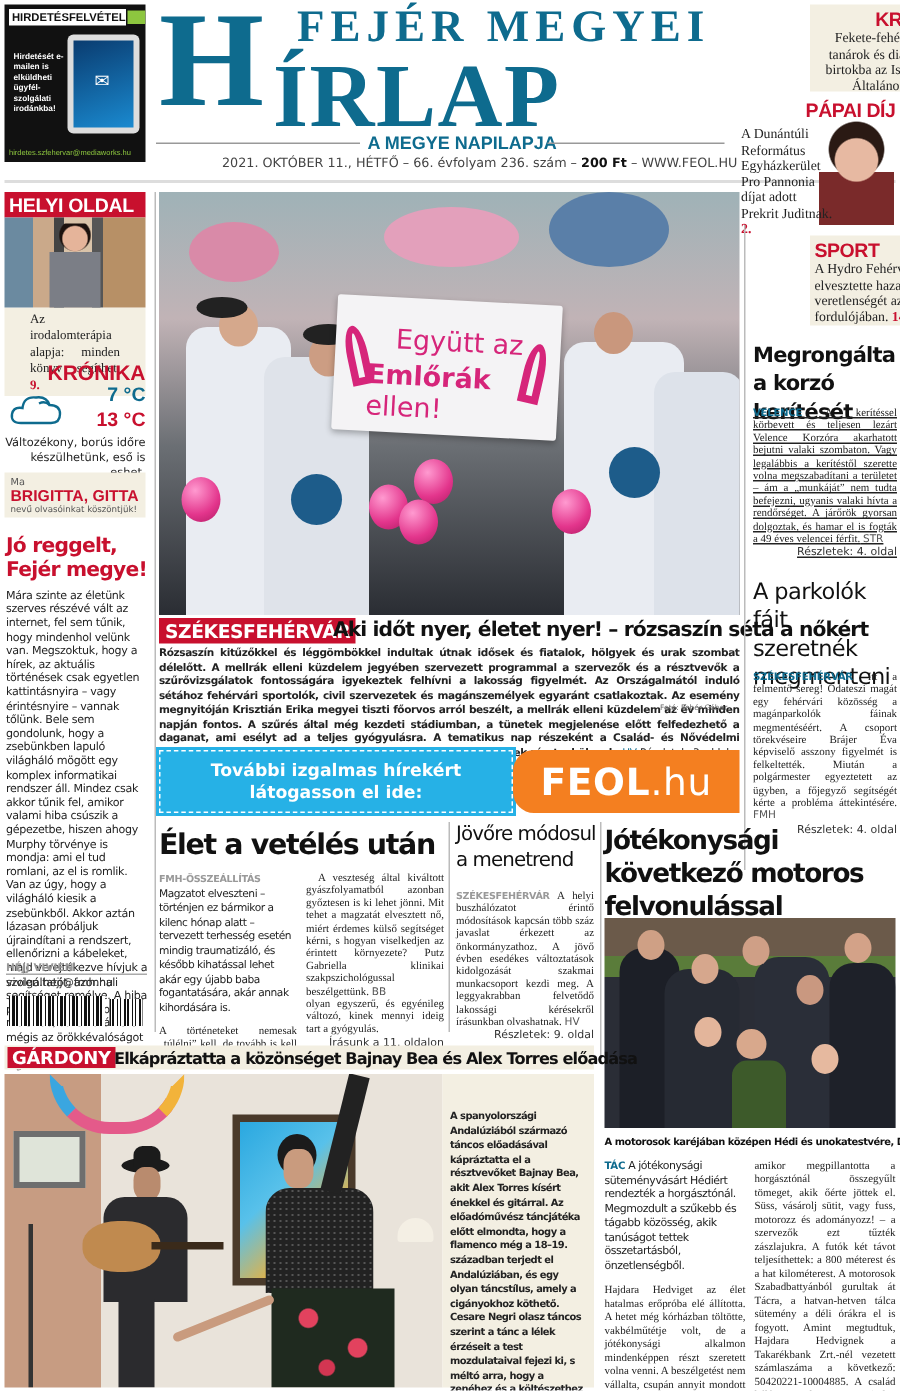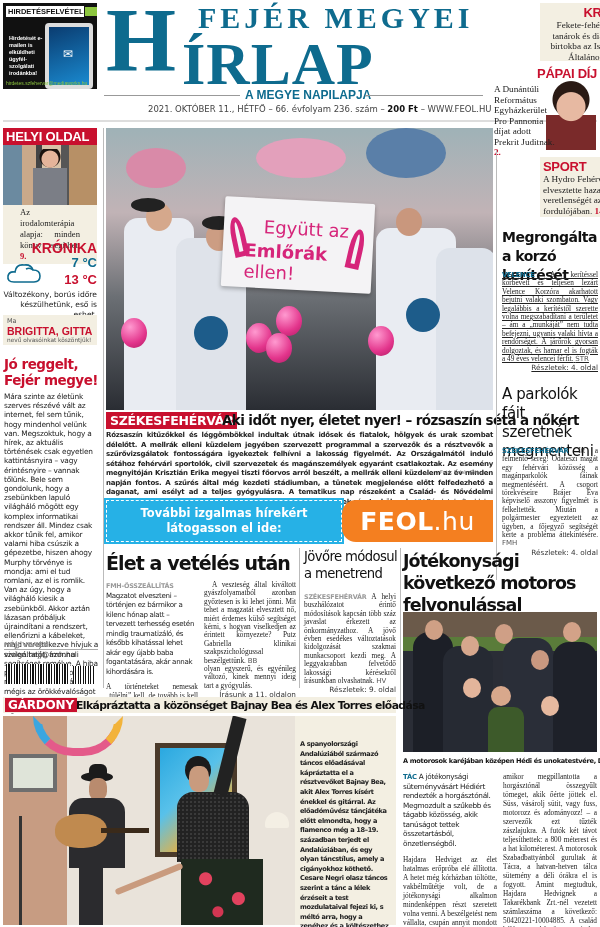--- a/index.html
+++ b/index.html
@@ -2,21 +2,21 @@
 <html><head>
 <meta charset="utf-8">
 <style>
   * { box-sizing: border-box; margin: 0; padding: 0; }
   html, body { width: 600px; height: 927px; overflow: hidden; background: #fff; }
   body { position: relative; font-family: "Liberation Serif", serif; color: #222; }
   .abs { position: absolute; }
   .cream { background: #f3efe2; margin-left: 48px; }
 
   
-  #ad { left: 3px; top: 3px; width: 94px; height: 86px; background: #111; color: #fff; padding: 3px; overflow: hidden; }
+  #ad { left: 3px; top: 3px; width: 94px; height: 105px; background: #111; color: #fff; padding: 3px; overflow: hidden; }
   #ad .hdr { background: #fff; color: #111; font: bold 7.5px "Liberation Sans", sans-serif; padding: 1px 2px; width: 78px; }
   #ad .hdr-bar { position: absolute; top: 4px; left: 82px; width: 12px; height: 9px; background: #8dc63f; }
   #ad .tablet { position: absolute; left: 42px; top: 20px; width: 48px; height: 66px; background: #ddd; border-radius: 4px; padding: 4px; }
   #ad .tablet .scr { width: 100%; height: 100%; background: linear-gradient(160deg, #0a3c70, #1a8ad0); position: relative; }
   #ad .tablet .mail { position: absolute; left: 14px; top: 20px; color: #fff; font-size: 12px; }
   #ad .txt { position: absolute; left: 6px; top: 32px; width: 36px; font: bold 5.5px "Liberation Sans", sans-serif; line-height: 7px; }
   #ad .url { position: absolute; left: 3px; bottom: 3px; font: 5px "Liberation Sans", sans-serif; color: #8dc63f; }
 
   
   #mast-h { left: 106px; top: -4px; font: bold 90px "Liberation Serif", serif; color: #0e6b8e; letter-spacing: -2px; line-height: 1; }

